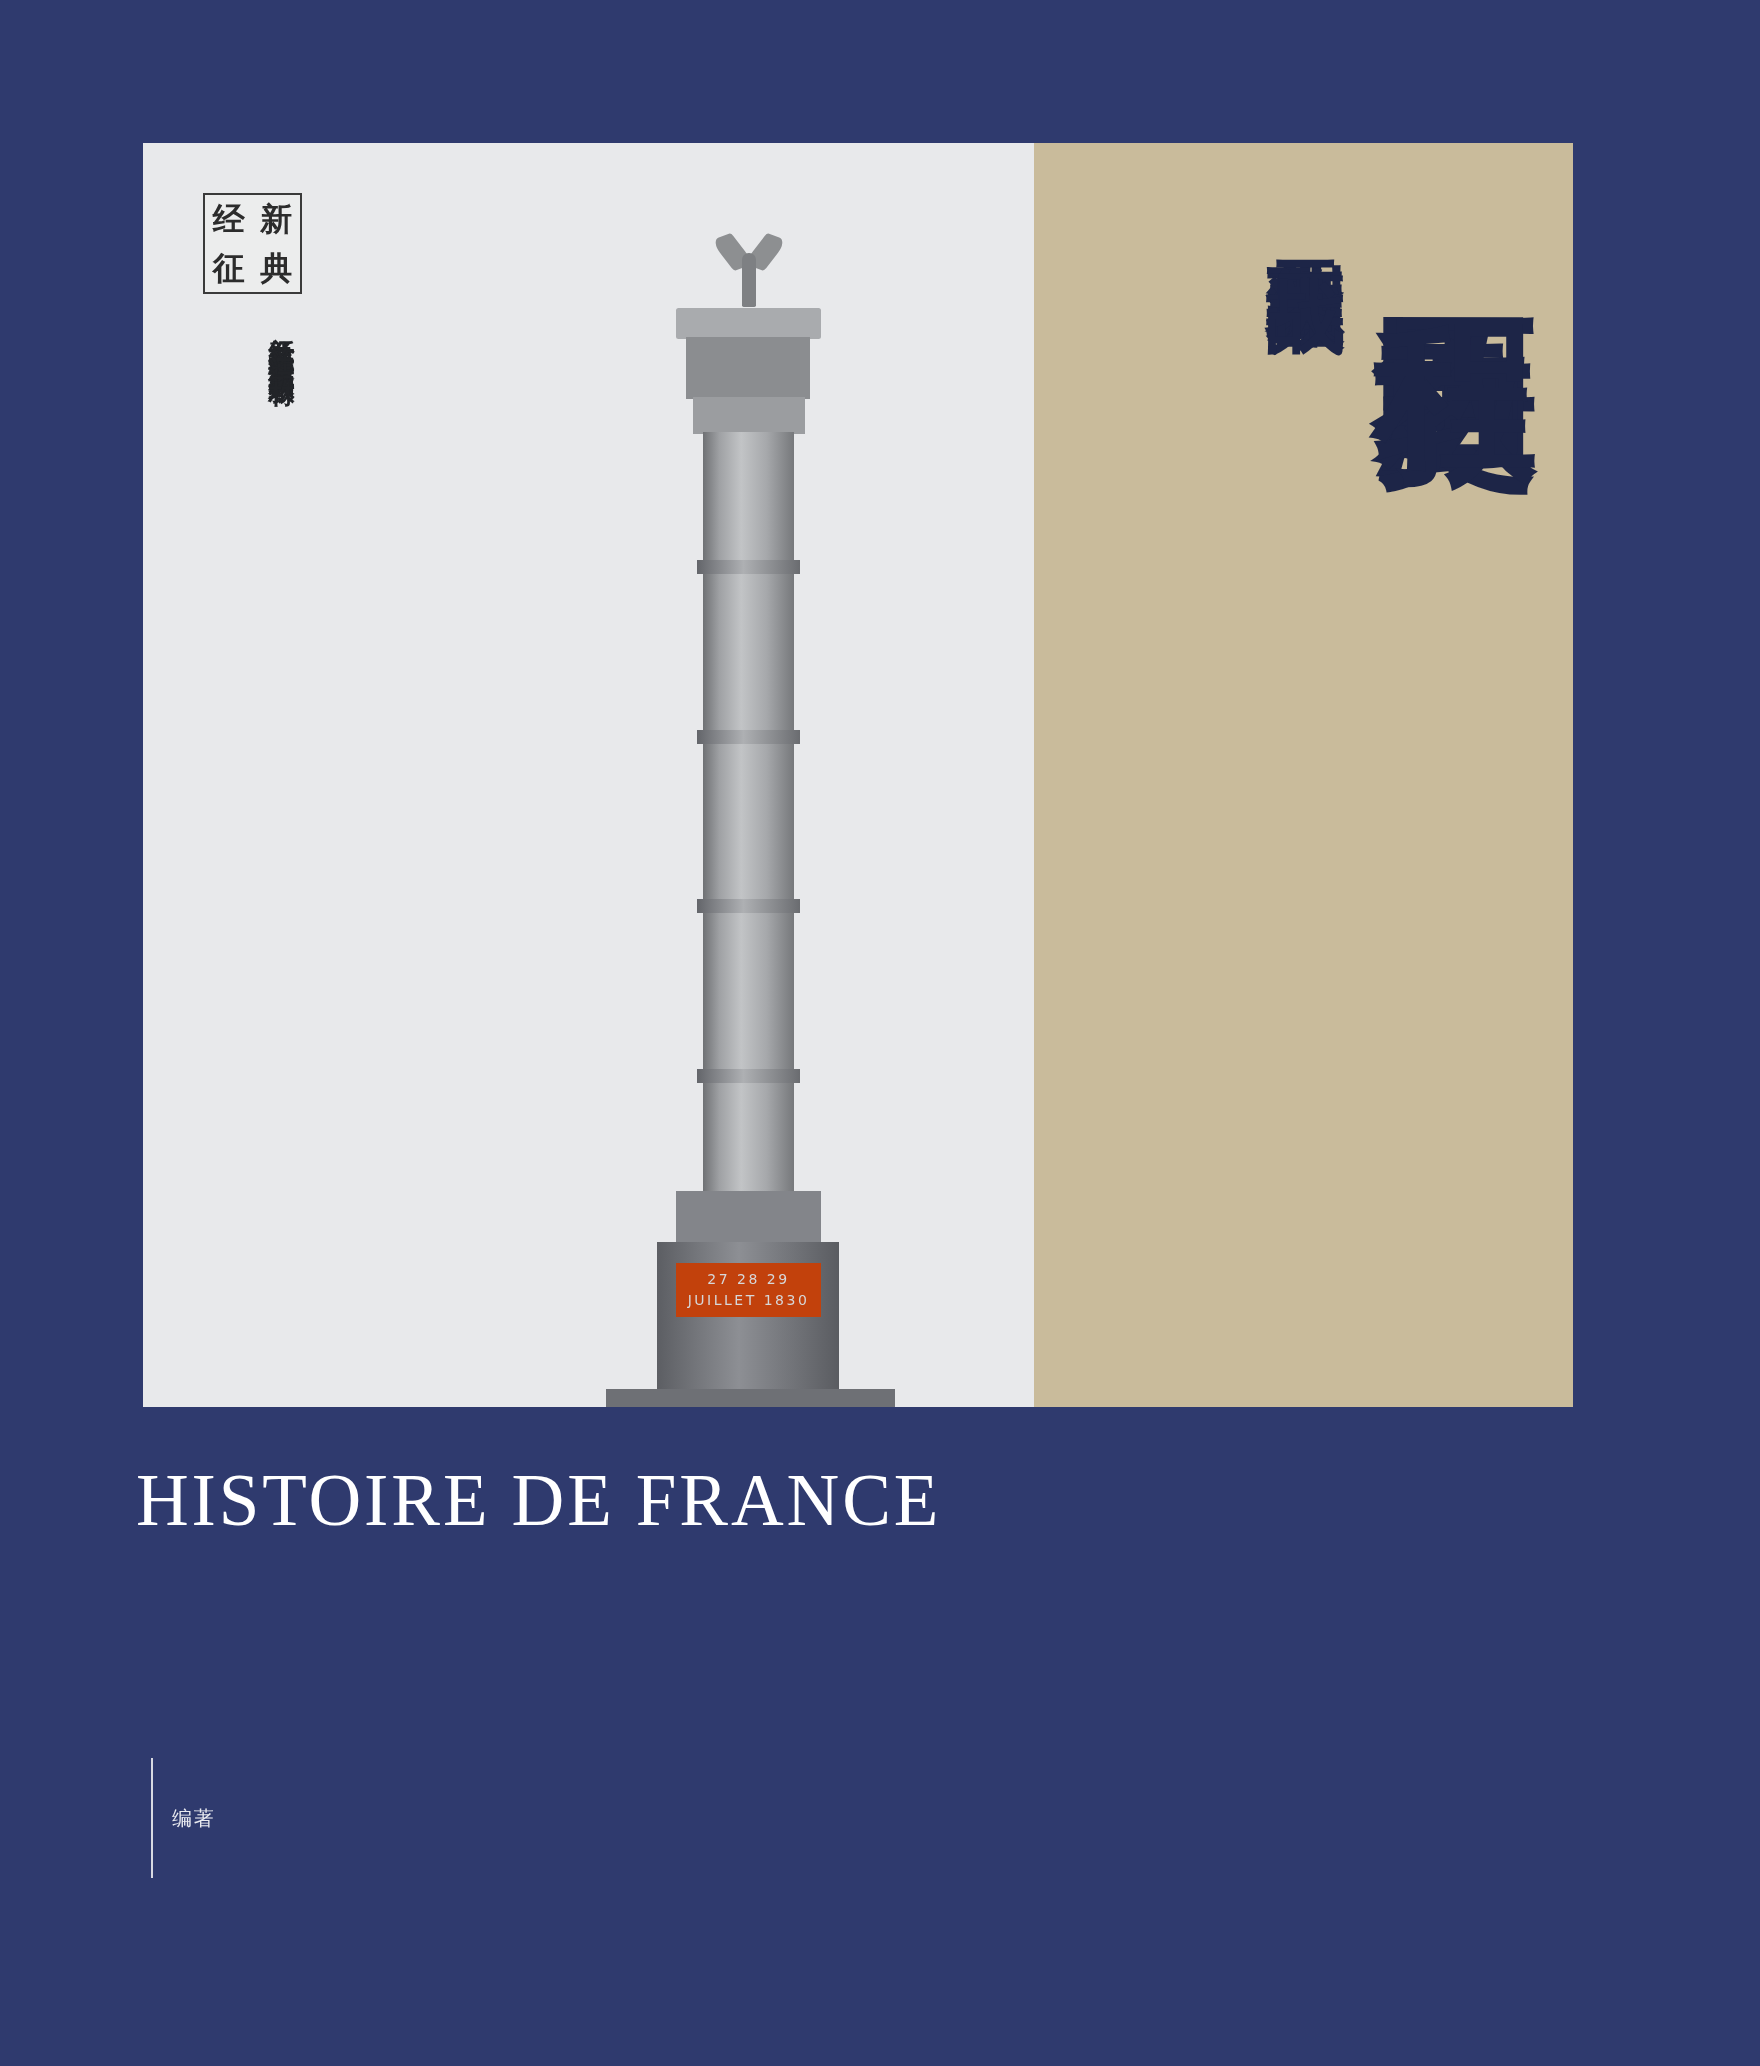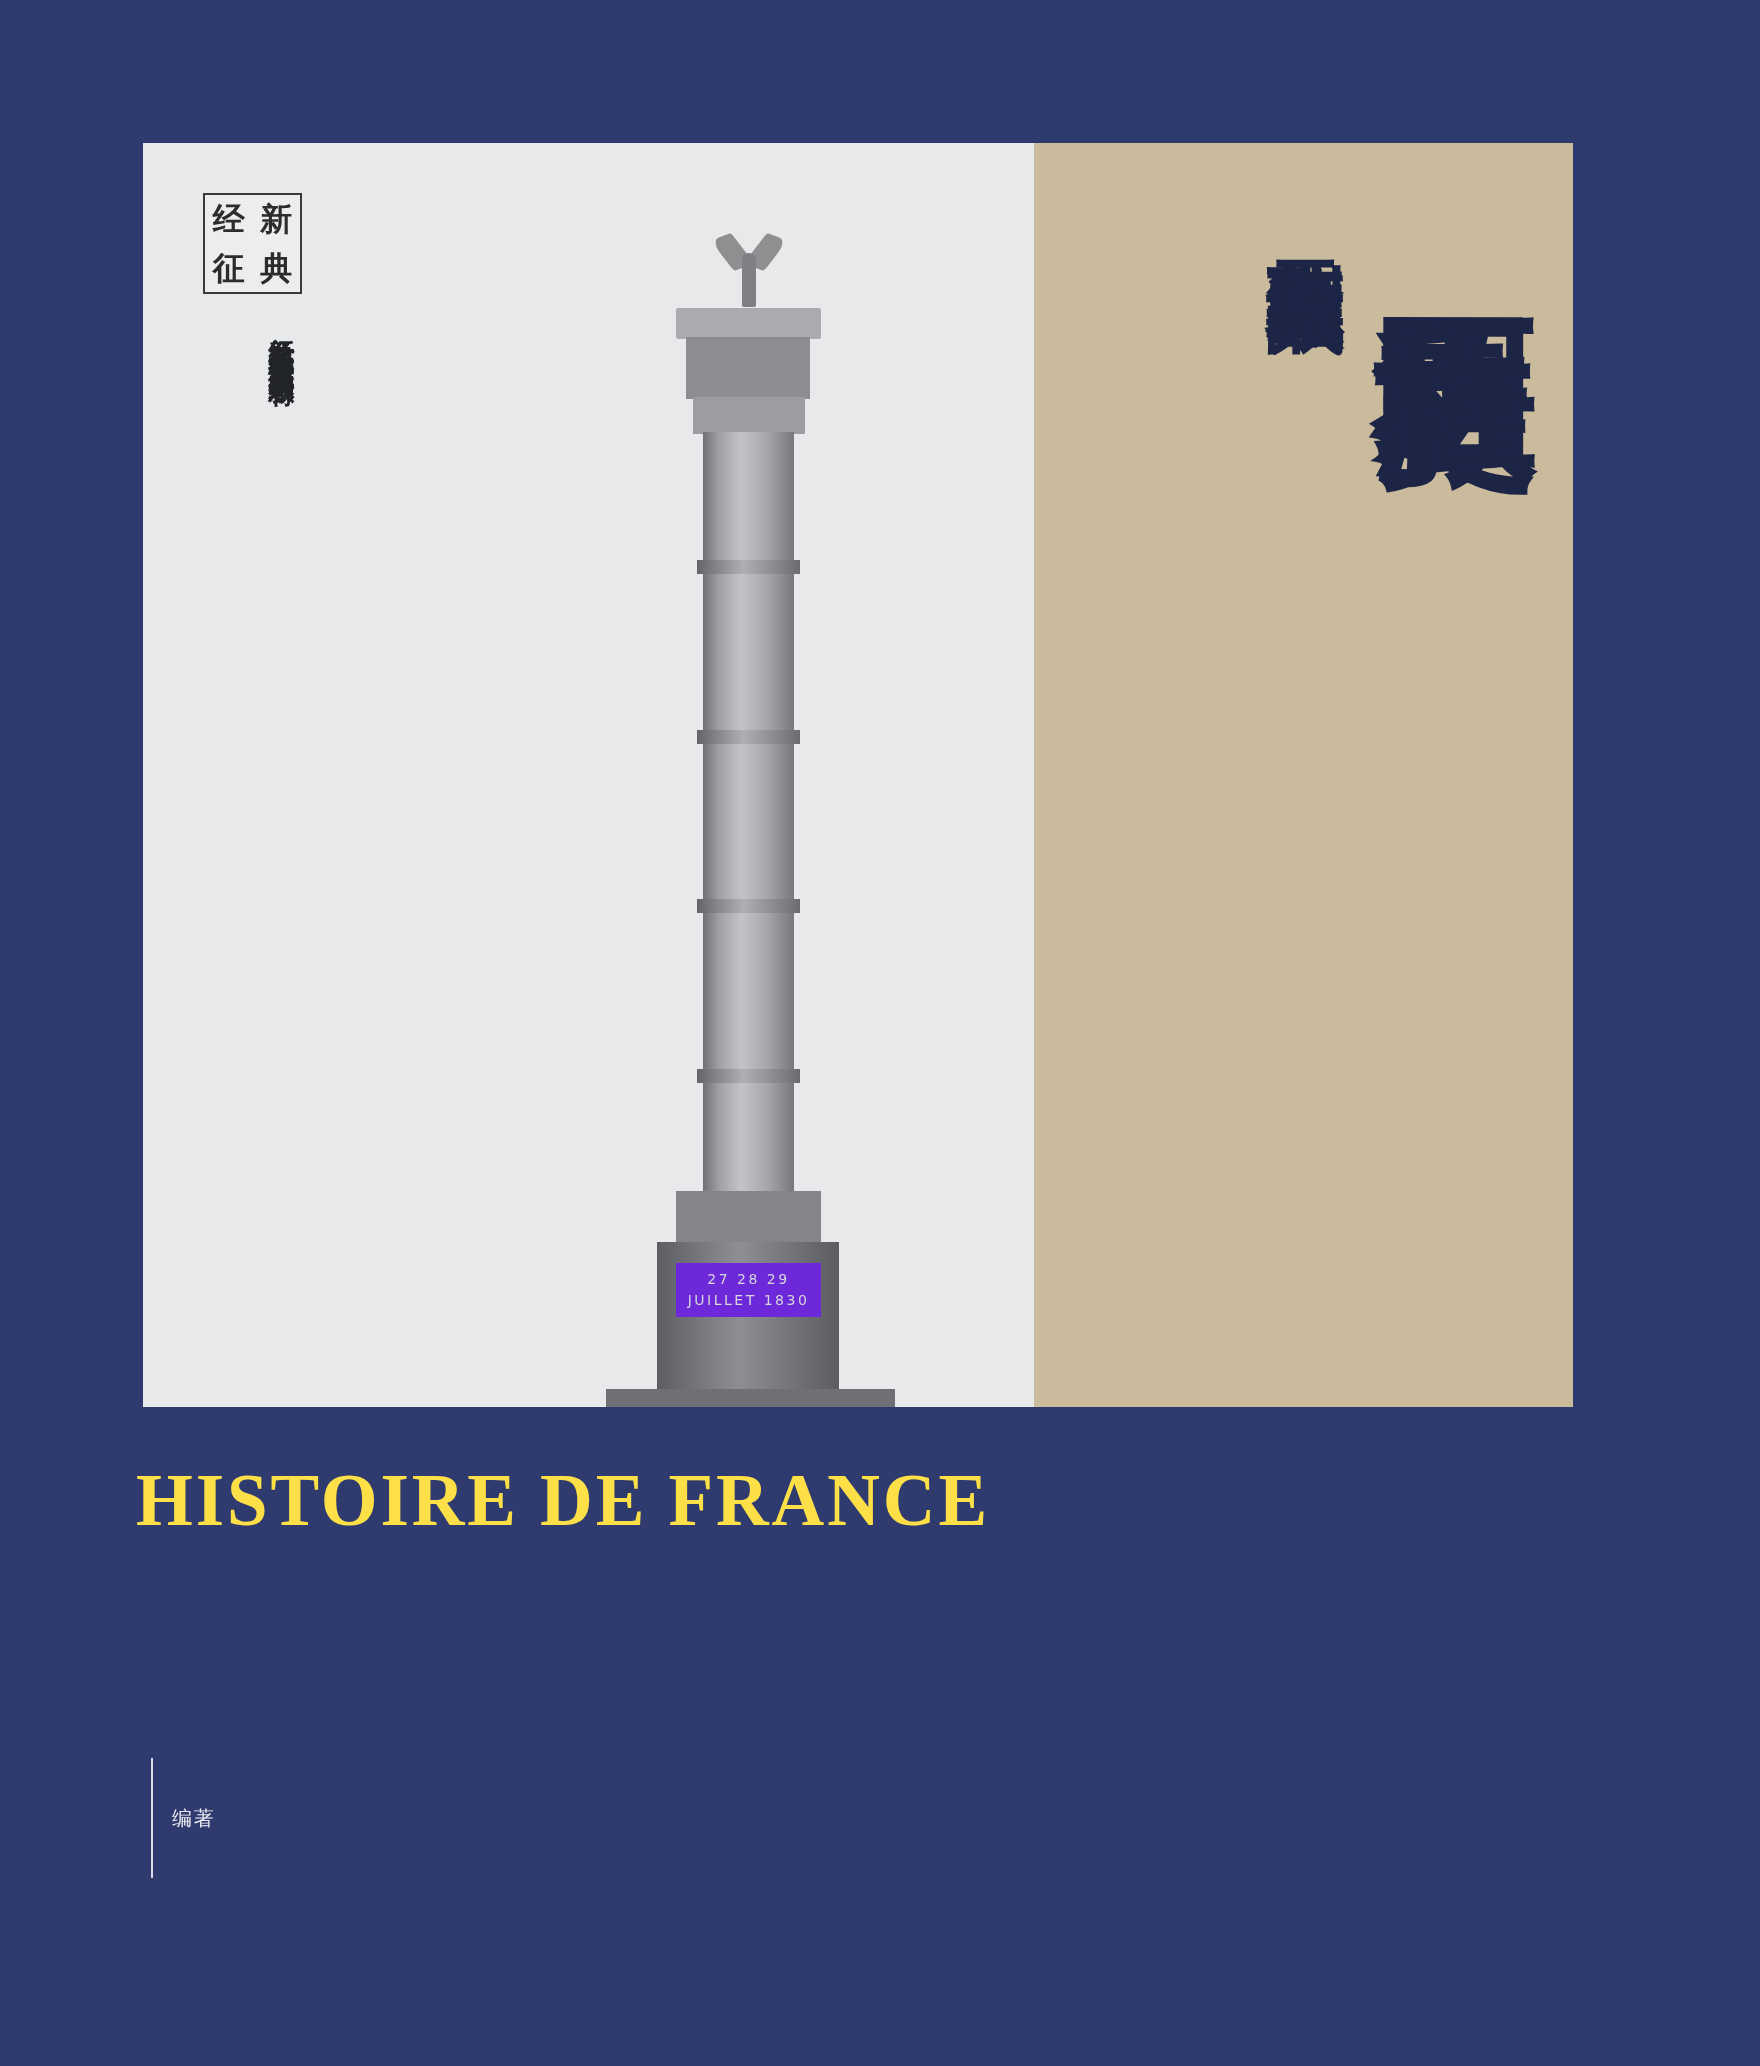--- a/index.html
+++ b/index.html
@@ -196,21 +196,21 @@
     width: 182px;
     height: 149px;
     background: linear-gradient(to right, #5c5e63, #8d8f94 45%, #5a5c61);
   }
   .pedestal-plaque {
     position: absolute;
     left: 533px;
     top: 1120px;
     width: 145px;
     height: 54px;
-    background: #6d28d9;
+    background: #c2410c;
     color: #d6d7d9;
     font-family: "DejaVu Sans", sans-serif;
     font-size: 14px;
     display: flex;
     flex-direction: column;
     align-items: center;
     justify-content: center;
     letter-spacing: 2.5px;
     line-height: 1.5;
   }
@@ -252,22 +252,21 @@
   }
 
   
   .fr-title {
     position: absolute;
     left: 136px;
     top: 1459px;
     font-family: "Liberation Serif", serif;
     font-size: 73px;
     letter-spacing: 2.9px;
-    color: #fde047;
-    font-weight: bold;
+    color: #ffffff;
   }
   .fr-subtitle {
     position: absolute;
     left: 133px;
     top: 1554px;
     font-family: "Liberation Serif", serif;
     font-style: italic;
     font-size: 51px;
     letter-spacing: 0.8px;
     color: #c6c8d4;

